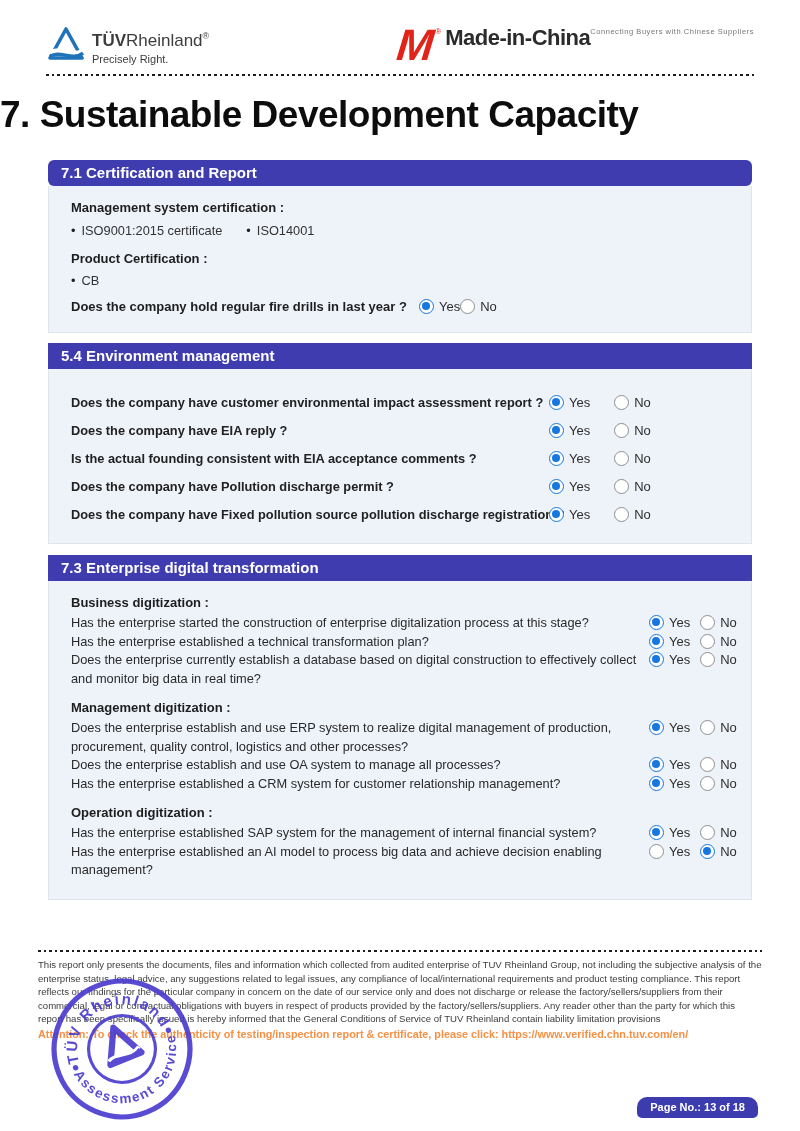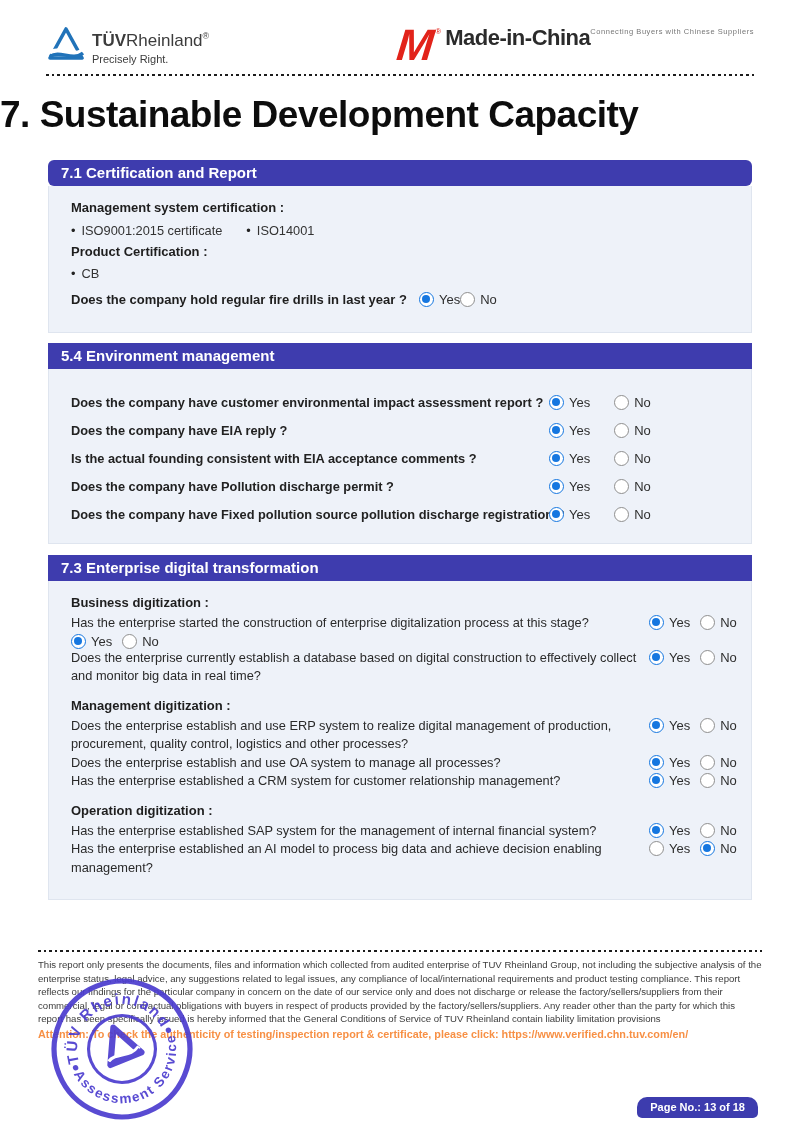--- a/index.html
+++ b/index.html
@@ -29,21 +29,21 @@
 
   
   .section-bar { margin:0 48px; height:26px; background:#3e3cae; color:#ffffff; font-size:15px; font-weight:700; line-height:26px; padding-left:13px; }
   .bar-1 { margin-top:22px;border-radius:6px; } .bar-2 { margin-top:10px; } .bar-3 { margin-top:11px; }
   .card { margin:0 48px; background:#eef2f9; border:1px solid #dfe5ef; border-top:none; }
   .card-1 { padding:14px 22px 14px; height:147px; }
   .card-2 { padding:24px 22px 16px; height:175px; }
   .card-3 { padding:14px 22px 18px; height:319px; }
 
   .bold-label { font-size:13px; font-weight:700; color:#1e1e1e; }
-  .bullet-row { display:flex; gap:24px; margin:8px 0 6px; }
+  .bullet-row { display:flex; gap:24px; margin:8px 0 13px; }
   .bullet-item { font-size:12.8px; color:#333; }
   .bullet-item::before { content:"\2022"; margin-right:6px; color:#222; }
   .single-bullet { margin:7px 0 11px; }
 
   .inline-q-row { display:flex; align-items:center; margin-top:11px; }
   .inline-q-row .q-text { font-size:13px; font-weight:700; color:#1e1e1e; margin-right:12px; }
 
   .q-row { display:flex; align-items:flex-start; }
   .card-2 .q-row { margin-bottom:9px; height:19px; align-items:center; }
   .card-2 .q-text { width:478px; flex:none; font-size:12.8px; font-weight:600; color:#222; white-space:nowrap; }
@@ -221,20 +221,21 @@
               <span class="opt-label">Yes</span>
             </span>
             <span class="opt">
               <span class="radio"></span>
               <span class="opt-label">No</span>
             </span>
           </span>
         </div>
 
         <div class="q-row">
+          <span class="q-text">Has the enterprise established a technical transformation plan?</span>
           <span class="radio-group">
             <span class="opt">
               <span class="radio selected"></span>
               <span class="opt-label">Yes</span>
             </span>
             <span class="opt">
               <span class="radio"></span>
               <span class="opt-label">No</span>
             </span>
           </span>

